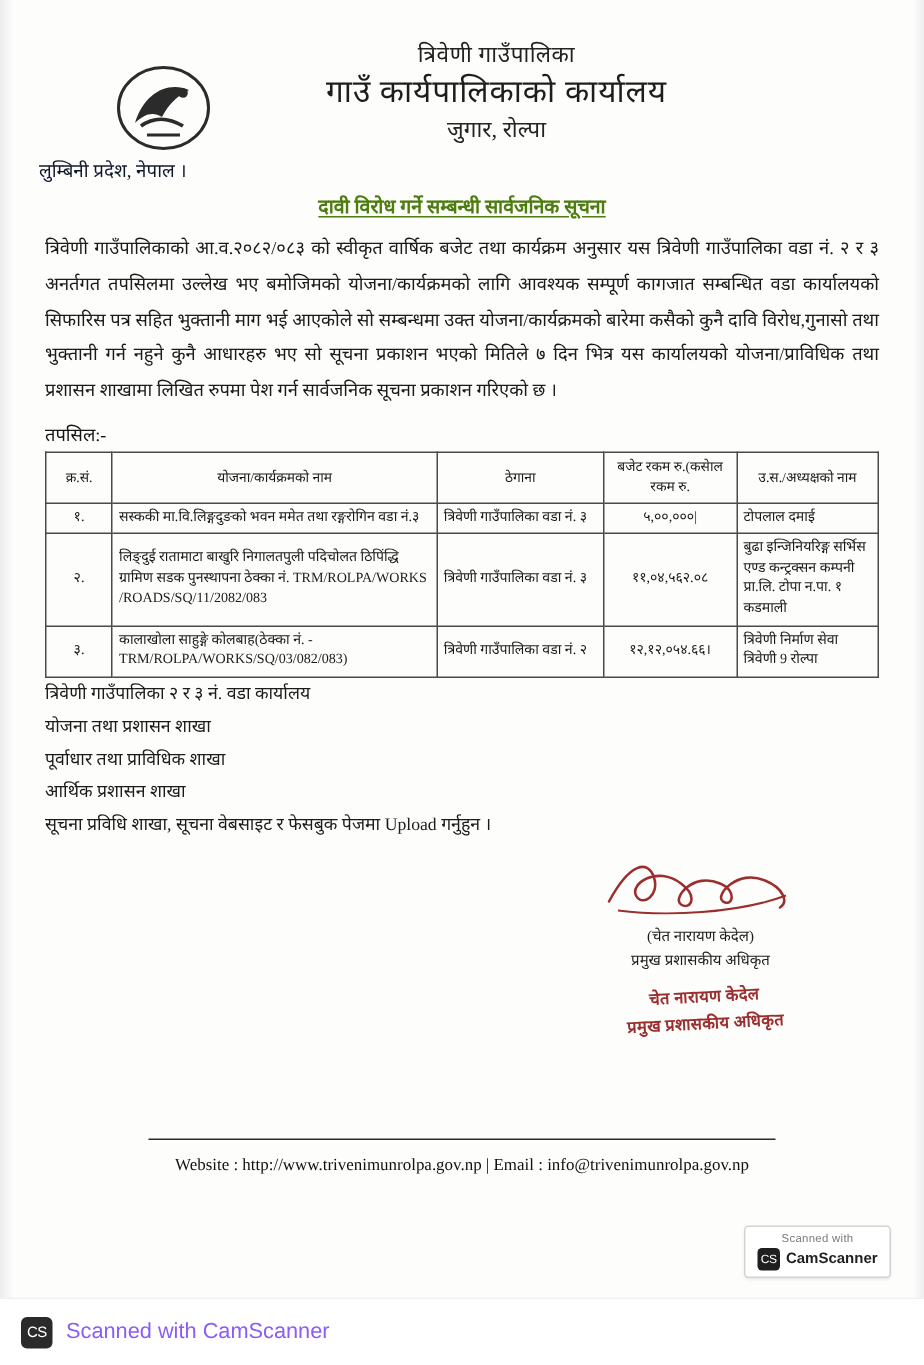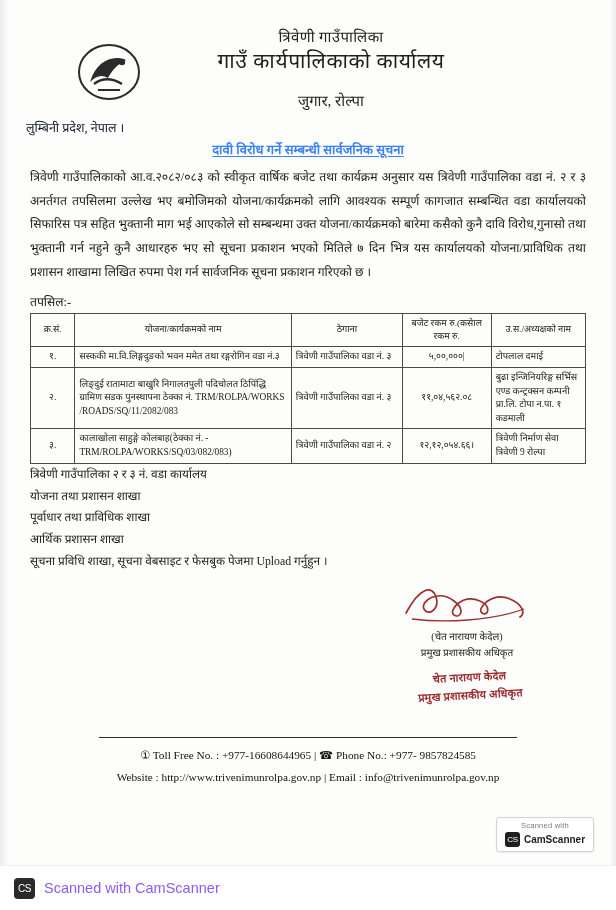--- a/index.html
+++ b/index.html
@@ -49,21 +49,21 @@
     color: #232323;
   }
   .org-line2 {
     font-size: 21px;
     letter-spacing: .6px;
     margin-top: 1px;
     color: #1d1d1d;
   }
   .org-line3 {
     font-size: 15px;
-    margin-top: 18px;
+    margin-top: 4px;
     color: #242424;
   }
   .province {
     text-align: left;
     font-size: 12.5px;
     margin: 8px 44px 0 0;
     color: #0f172a;
   }
 
   
@@ -81,21 +81,21 @@
   .meta-right { white-space: nowrap; }
 
   
   .doc-title {
     text-align: center;
     font-size: 13px;
     font-weight: bold;
     margin: 4px 0 8px 0;
     text-decoration: underline;
     text-underline-offset: 2px;
-    color: #3b82f6;
+    color: #4d7c0f;
   }
 
   
   .body-para {
     margin: 0 30px;
     font-size: 12.2px;
     line-height: 1.95;
     text-align: justify;
     color: #1a1a1a;
   }
@@ -384,26 +384,20 @@
       <div>प्रमुख प्रशासकीय अधिकृत</div>
     </div>
     <div class="stamp">
       <div class="stamp-l1">चेत नारायण केदेल</div>
       <div class="stamp-l2">प्रमुख प्रशासकीय अधिकृत</div>
     </div>
   </div>
 
   <div class="footer">
     <div class="footer-rule"></div>
-    <div class="footer-line1">
-      <span class="glyph">①</span>
-      <span>Toll Free No. : +977-16608644965 |</span>
-      <span class="glyph">☎</span>
-      <span>Phone No.: +977- 9857824585</span>
-    </div>
     <div class="footer-line2">Website : http://www.trivenimunrolpa.gov.np | Email : info@trivenimunrolpa.gov.np</div>
   </div>
 
   <div class="cs-badge">
     <div class="cs-top">Scanned with</div>
     <div class="cs-bottom">
       <span class="cs-logo">CS</span>
       <span class="cs-name">CamScanner</span>
     </div>
   </div>

